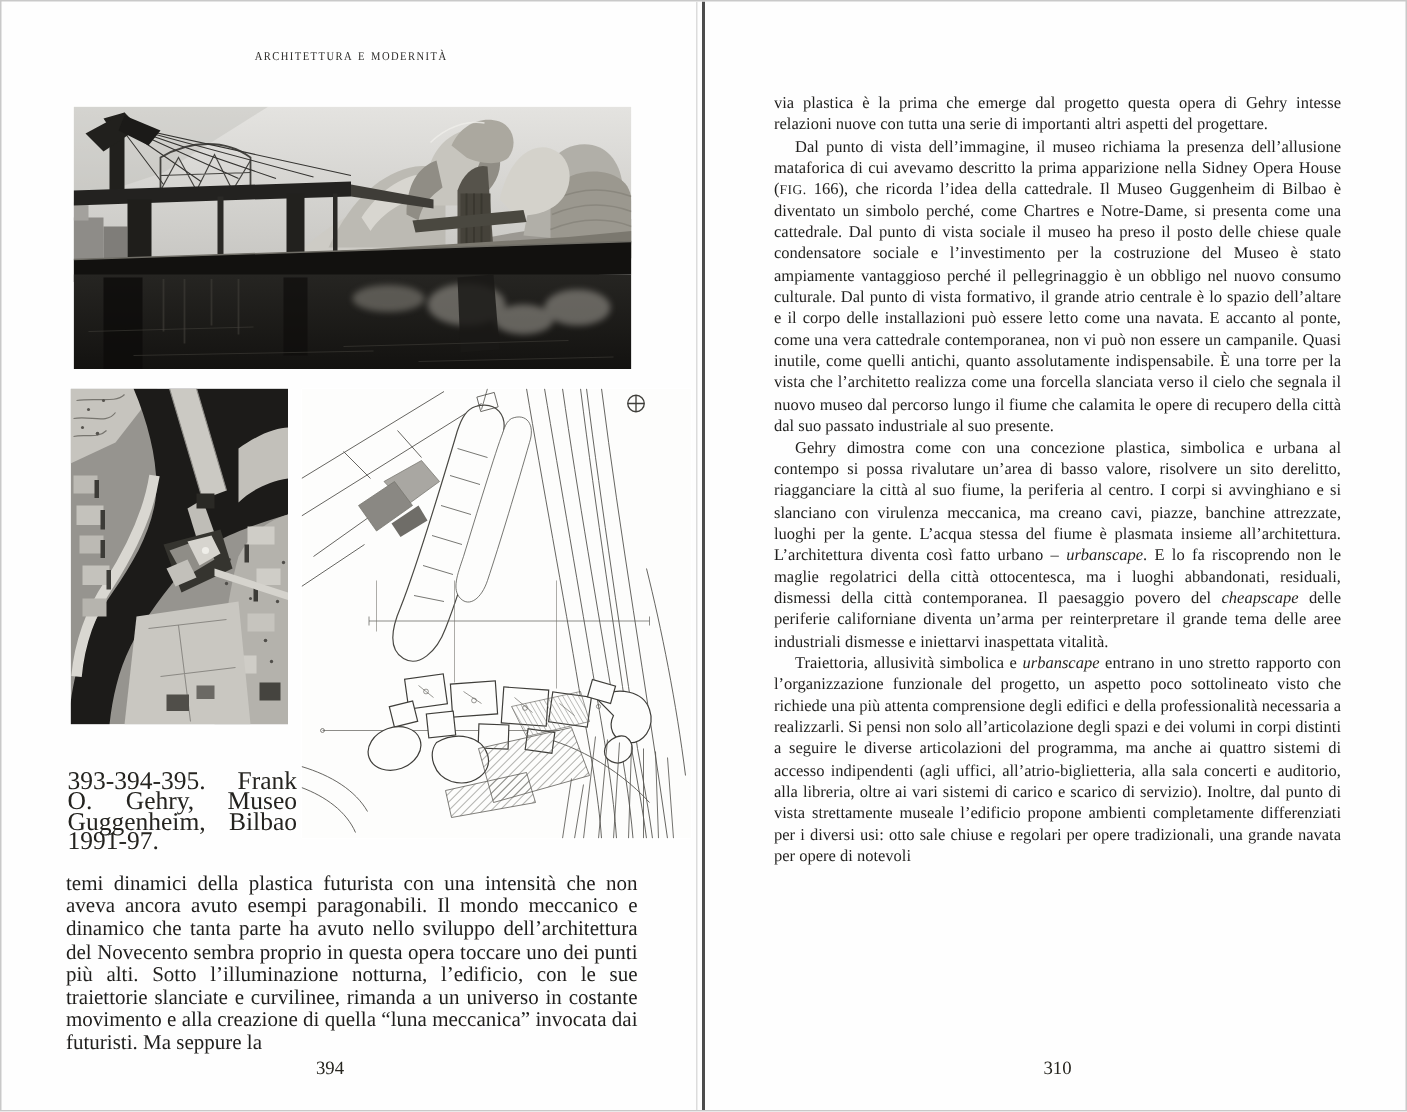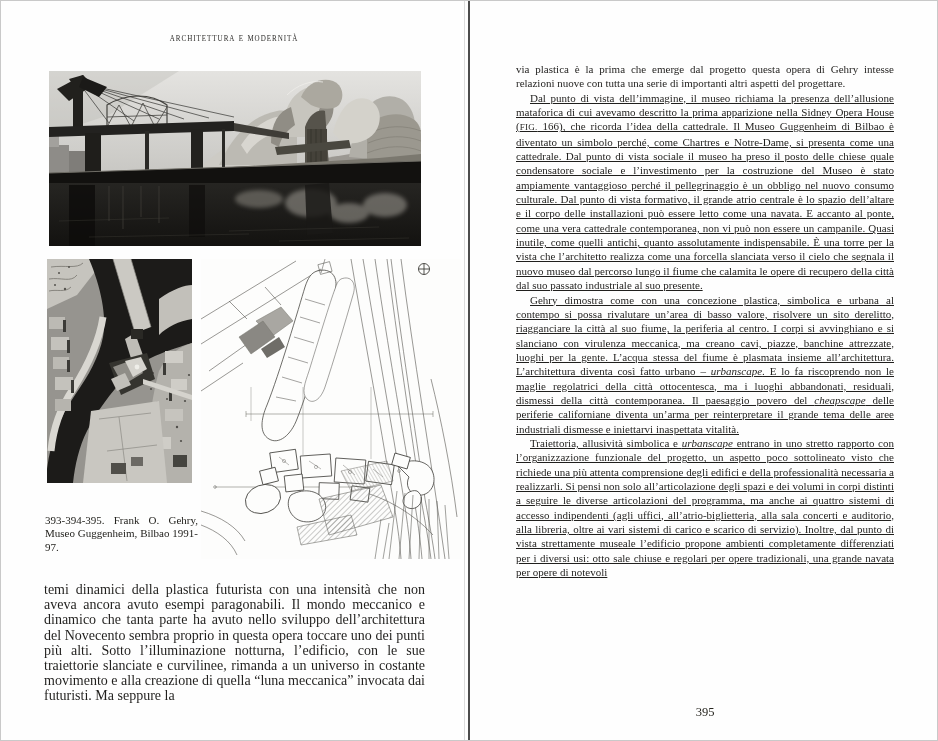--- a/index.html
+++ b/index.html
@@ -21,30 +21,30 @@
   .running-head-inner{display:inline-block;transform:scaleX(.88);transform-origin:center;}
   .rh-left{left:43px;top:30px;width:380px;}
   .rh-right{left:45px;top:30px;width:378px;}
   .figure{position:absolute;overflow:hidden;}
   .fig-night{left:48px;top:70px;width:372px;height:175px;}
   .fig-aerial{left:46px;top:258px;width:145px;height:224px;}
   .fig-plan{left:200px;top:258px;width:260px;height:300px;background:#fff;}
   .figure svg{display:block;width:100%;height:100%;}
   .caption{
     position:absolute;left:44px;top:513px;width:153px;
-    font-size:11px;line-height:13.4px;text-align:justify;color:#24231f;
+    font-size:17px;line-height:13.4px;text-align:justify;color:#24231f;
   }
   .bodytext{
     position:absolute;text-align:justify;color:#201f1d;
     hyphens:auto;-webkit-hyphens:auto;
   }
   .bt-left{left:43px;top:581px;width:381px;font-size:14px;line-height:15.2px;}
   .bt-right{left:45px;top:61px;width:378px;font-size:11px;line-height:14.35px;}
   .bodytext p{margin:0;}
-  .bodytext p.indent{text-indent:14px;text-decoration:underline;}
+  .bodytext p.indent{text-indent:14px;}
   .italic{font-style:italic;}
   .smallcaps{font-size:.82em;letter-spacing:.3px;}
   .folio{position:absolute;top:704px;text-align:center;font-size:12.5px;color:#26251f;}
   .folio-left{left:43px;width:352px;}
   .folio-right{left:45px;width:378px;}
 </style>
 </head>
 <body>
 
 <div class="spread">
@@ -271,27 +271,28 @@
         </g>
       </svg>
     </div>
 
     <div class="caption">393-394-395. Frank O. Gehry, Museo Guggenheim, Bilbao 1991-97.</div>
 
     <div class="bodytext bt-left">
         <p class=""><span>temi dinamici della plastica futurista con una intensità che non aveva ancora avuto esempi paragonabili. Il mondo meccanico e dinamico che tanta parte ha avuto nello sviluppo dell’architettura del Novecento sembra proprio in questa opera toccare uno dei punti più alti. Sotto l’illuminazione notturna, l’edificio, con le sue traiettorie slanciate e curvilinee, rimanda a un universo in costante movimento e alla creazione di quella “luna meccanica” invocata dai futuristi. Ma seppure la</span></p>
       </div>
 
+    <div class="folio folio-left">394</div>
   </div>
 
   <div class="page page-right">
 
 
     <div class="bodytext bt-right">
         <p class=""><span>via plastica è la prima che emerge dal progetto questa opera di Gehry intesse relazioni nuove con tutta una serie di importanti altri aspetti del progettare.</span></p>
         <p class="indent"><span>Dal punto di vista dell’immagine, il museo richiama la presenza dell’allusione mataforica di cui avevamo descritto la prima apparizione nella Sidney Opera House (</span><span class="smallcaps">FIG.</span><span> 166), che ricorda l’idea della cattedrale. Il Museo Guggenheim di Bilbao è diventato un simbolo perché, come Chartres e Notre-Dame, si presenta come una cattedrale. Dal punto di vista sociale il museo ha preso il posto delle chiese quale condensatore sociale e l’investimento per la costruzione del Museo è stato ampiamente vantaggioso perché il pellegrinaggio è un obbligo nel nuovo consumo culturale. Dal punto di vista formativo, il grande atrio centrale è lo spazio dell’altare e il corpo delle installazioni può essere letto come una navata. E accanto al ponte, come una vera cattedrale contemporanea, non vi può non essere un campanile. Quasi inutile, come quelli antichi, quanto assolutamente indispensabile. È una torre per la vista che l’architetto realizza come una forcella slanciata verso il cielo che segnala il nuovo museo dal percorso lungo il fiume che calamita le opere di recupero della città dal suo passato industriale al suo presente.</span></p>
         <p class="indent"><span>Gehry dimostra come con una concezione plastica, simbolica e urbana al contempo si possa rivalutare un’area di basso valore, risolvere un sito derelitto, riagganciare la città al suo fiume, la periferia al centro. I corpi si avvinghiano e si slanciano con virulenza meccanica, ma creano cavi, piazze, banchine attrezzate, luoghi per la gente. L’acqua stessa del fiume è plasmata insieme all’architettura. L’architettura diventa così fatto urbano – </span><span class="italic">urbanscape</span><span>. E lo fa riscoprendo non le maglie regolatrici della città ottocentesca, ma i luoghi abbandonati, residuali, dismessi della città contemporanea. Il paesaggio povero del </span><span class="italic">cheapscape</span><span> delle periferie californiane diventa un’arma per reinterpretare il grande tema delle aree industriali dismesse e iniettarvi inaspettata vitalità.</span></p>
         <p class="indent"><span>Traiettoria, allusività simbolica e </span><span class="italic">urbanscape</span><span> entrano in uno stretto rapporto con l’organizzazione funzionale del progetto, un aspetto poco sottolineato visto che richiede una più attenta comprensione degli edifici e della professionalità necessaria a realizzarli. Si pensi non solo all’articolazione degli spazi e dei volumi in corpi distinti a seguire le diverse articolazioni del programma, ma anche ai quattro sistemi di accesso indipendenti (agli uffici, all’atrio-biglietteria, alla sala concerti e auditorio, alla libreria, oltre ai vari sistemi di carico e scarico di servizio). Inoltre, dal punto di vista strettamente museale l’edificio propone ambienti completamente differenziati per i diversi usi: otto sale chiuse e regolari per opere tradizionali, una grande navata per opere di notevoli</span></p>
       </div>
 
-    <div class="folio folio-right">395</div>
+    <div class="folio folio-right">310</div>
   </div>
 </div>
 
 </body></html>

